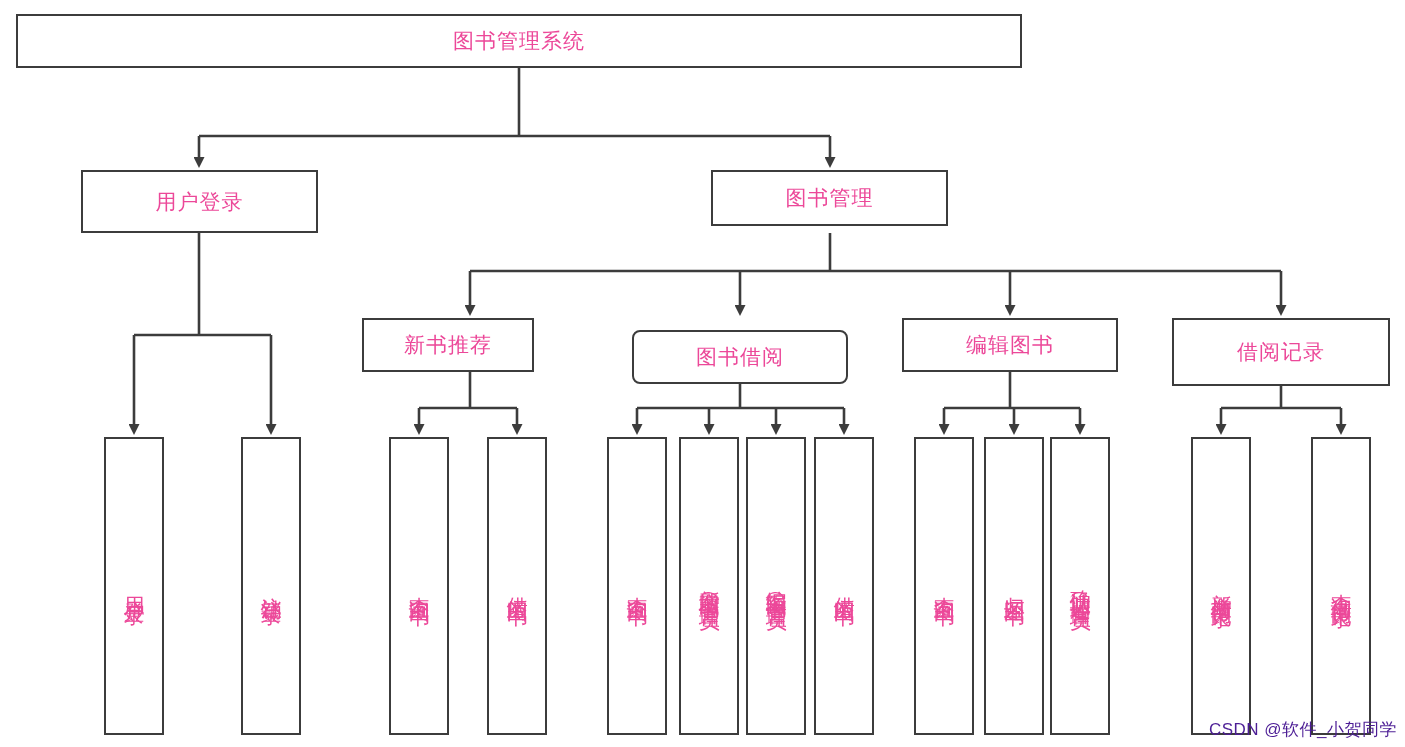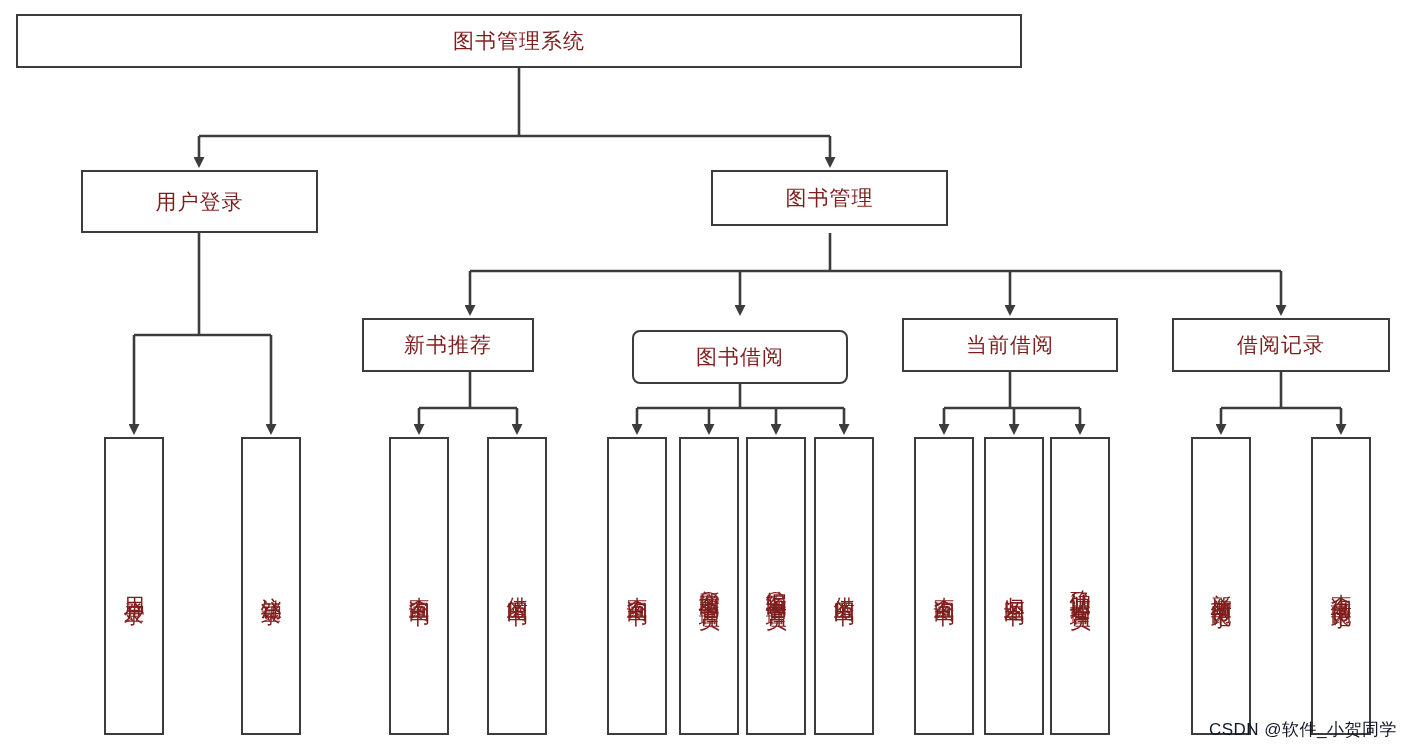--- a/index.html
+++ b/index.html
@@ -26,21 +26,21 @@
     pointer-events: none;
   }
   .node {
     position: absolute;
     box-sizing: border-box;
     border: 2px solid #3c3c3c;
     background: #ffffff;
     display: flex;
     align-items: center;
     justify-content: center;
-    color: #7f1d1d;
+    color: #ec4899;
   }
   .node.h {
     font-size: 21px;
     letter-spacing: 1px;
   }
   .node.v {
     font-size: 21px;
     letter-spacing: 2px;
   }
   .node.v .vtext {
@@ -48,21 +48,21 @@
     text-orientation: upright;
     line-height: 1.08;
     white-space: nowrap;
     letter-spacing: 3px;
   }
   .watermark {
     position: absolute;
     right: 8px;
     bottom: 6px;
     font-size: 17px;
-    color: #0f172a;
+    color: #4c1d95;
     letter-spacing: 0.5px;
     white-space: nowrap;
   }
 </style>
 </head>
 <body>
 
 <div id="canvas">
 
   <svg id="wires" xmlns="http://www.w3.org/2000/svg">
@@ -129,24 +129,24 @@
 
   <div class="node h" style="left:362px;top:318px;width:172px;height:54px;">
     <span>新书推荐</span>
   </div>
 
   <div class="node h" style="left:632px;top:330px;width:216px;height:54px;border-radius:8px;">
     <span>图书借阅</span>
   </div>
 
   <div class="node h" style="left:902px;top:318px;width:216px;height:54px;">
-    <span>当前借阅</span>
-  </div>
-
-  <div class="node h" style="left:1172px;top:318px;width:218px;height:54px;">
+    <span>编辑图书</span>
+  </div>
+
+  <div class="node h" style="left:1172px;top:318px;width:218px;height:68px;">
     <span>借阅记录</span>
   </div>
 
   <div class="node v" style="left:104px;top:437px;width:60px;height:298px;">
     <span class="vtext">用户登录</span>
   </div>
 
   <div class="node v" style="left:241px;top:437px;width:60px;height:298px;">
     <span class="vtext">注销登录</span>
   </div>

